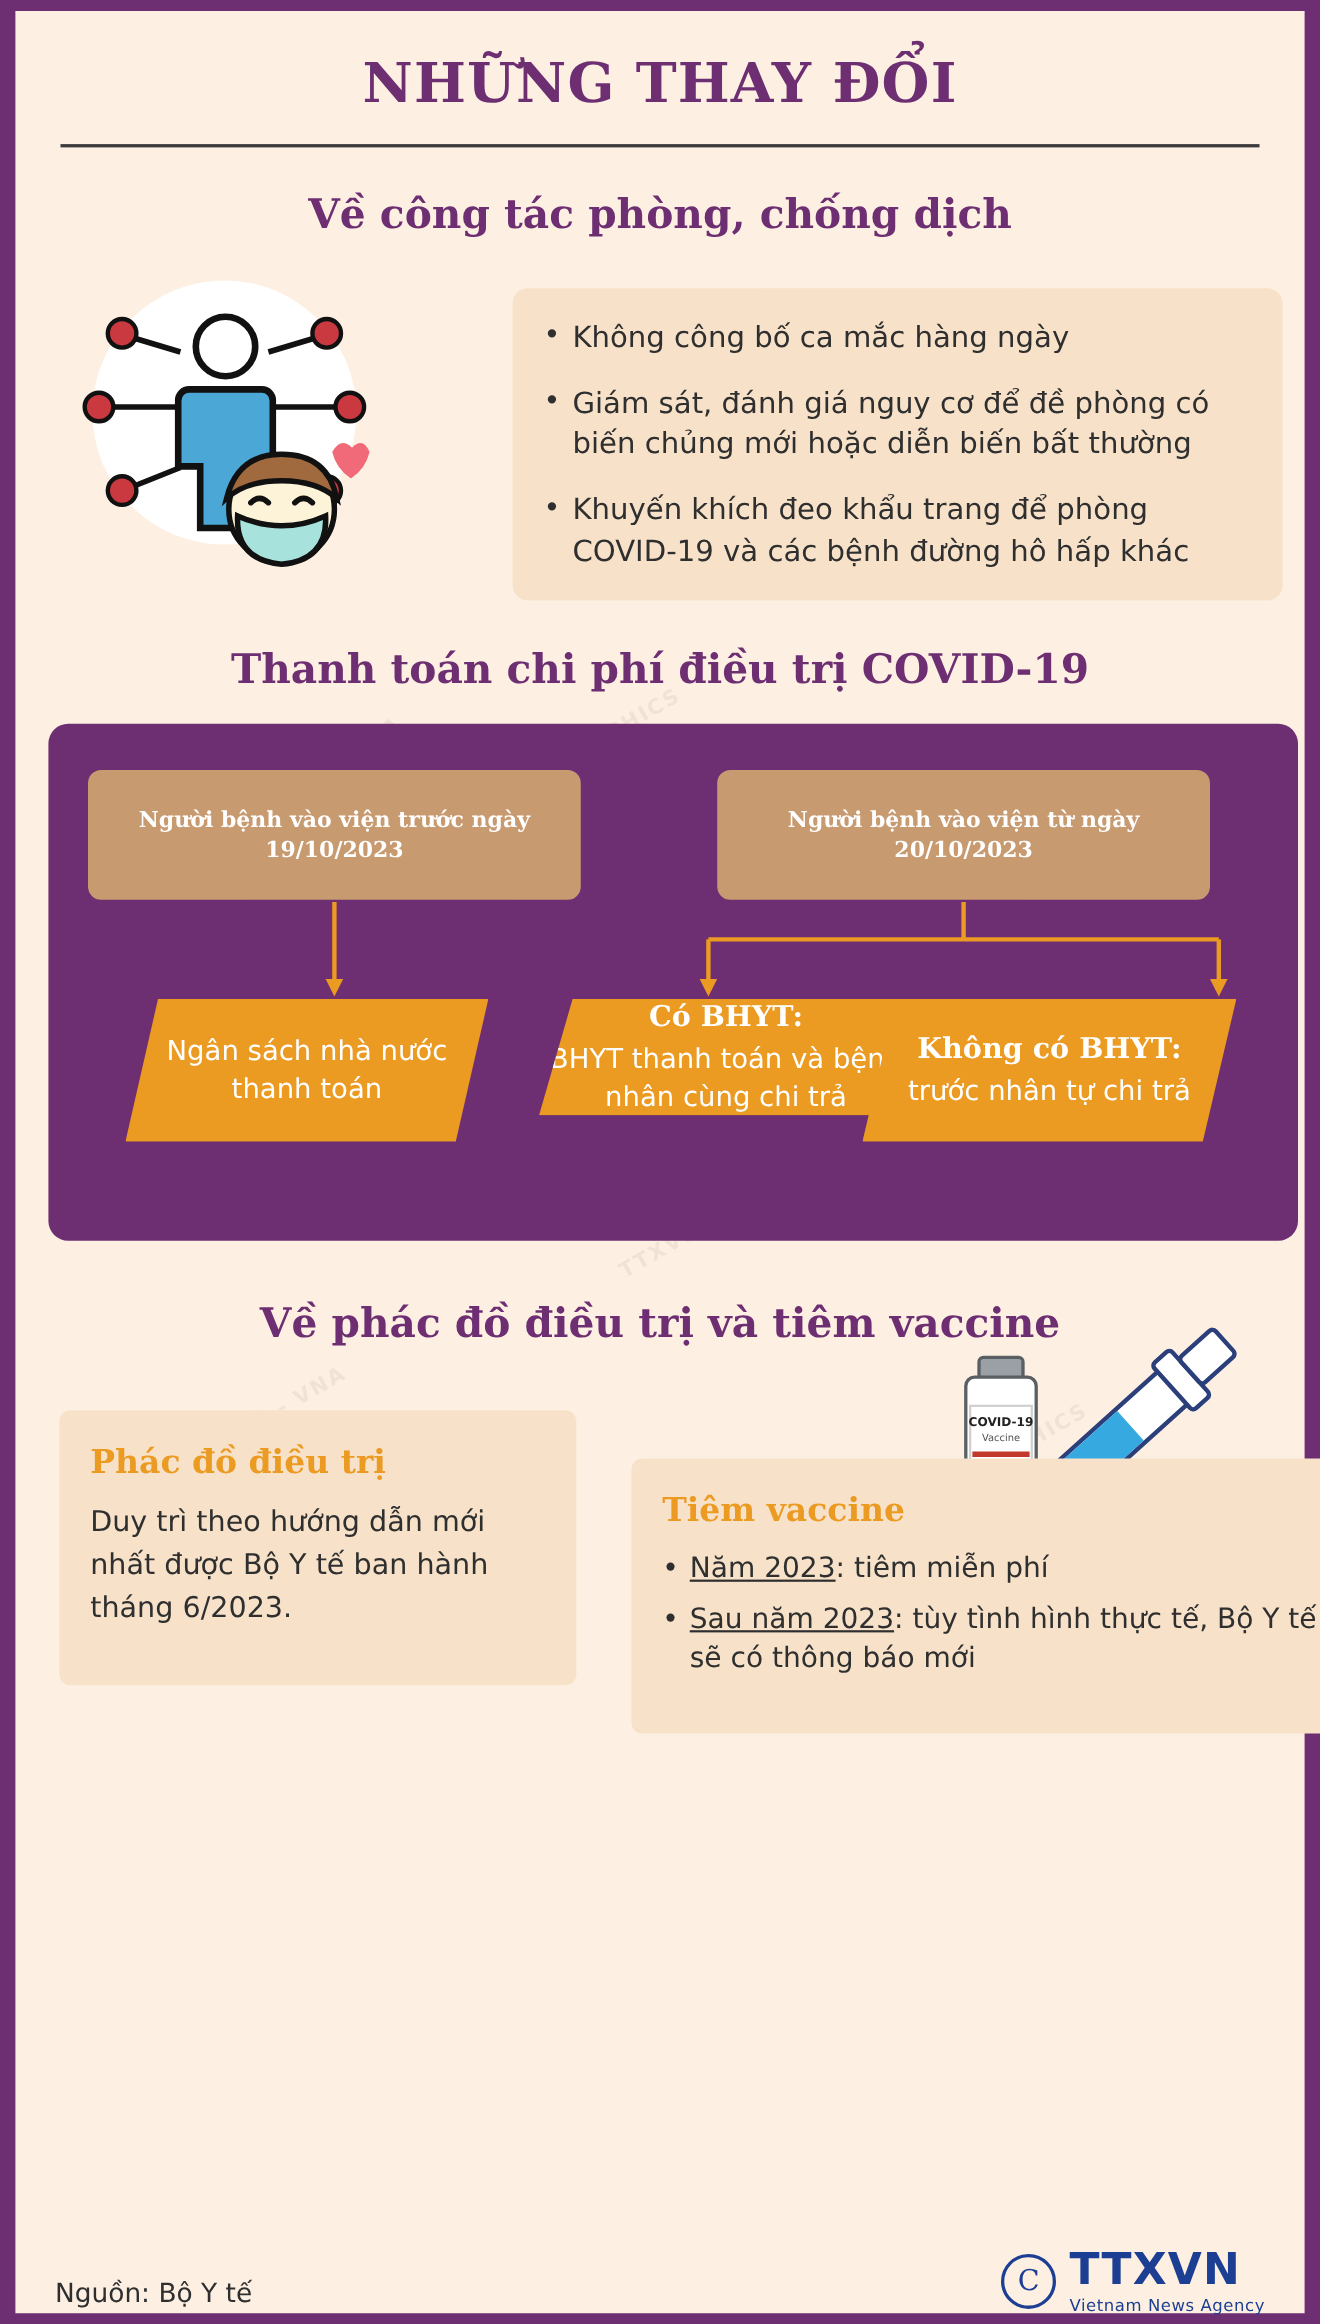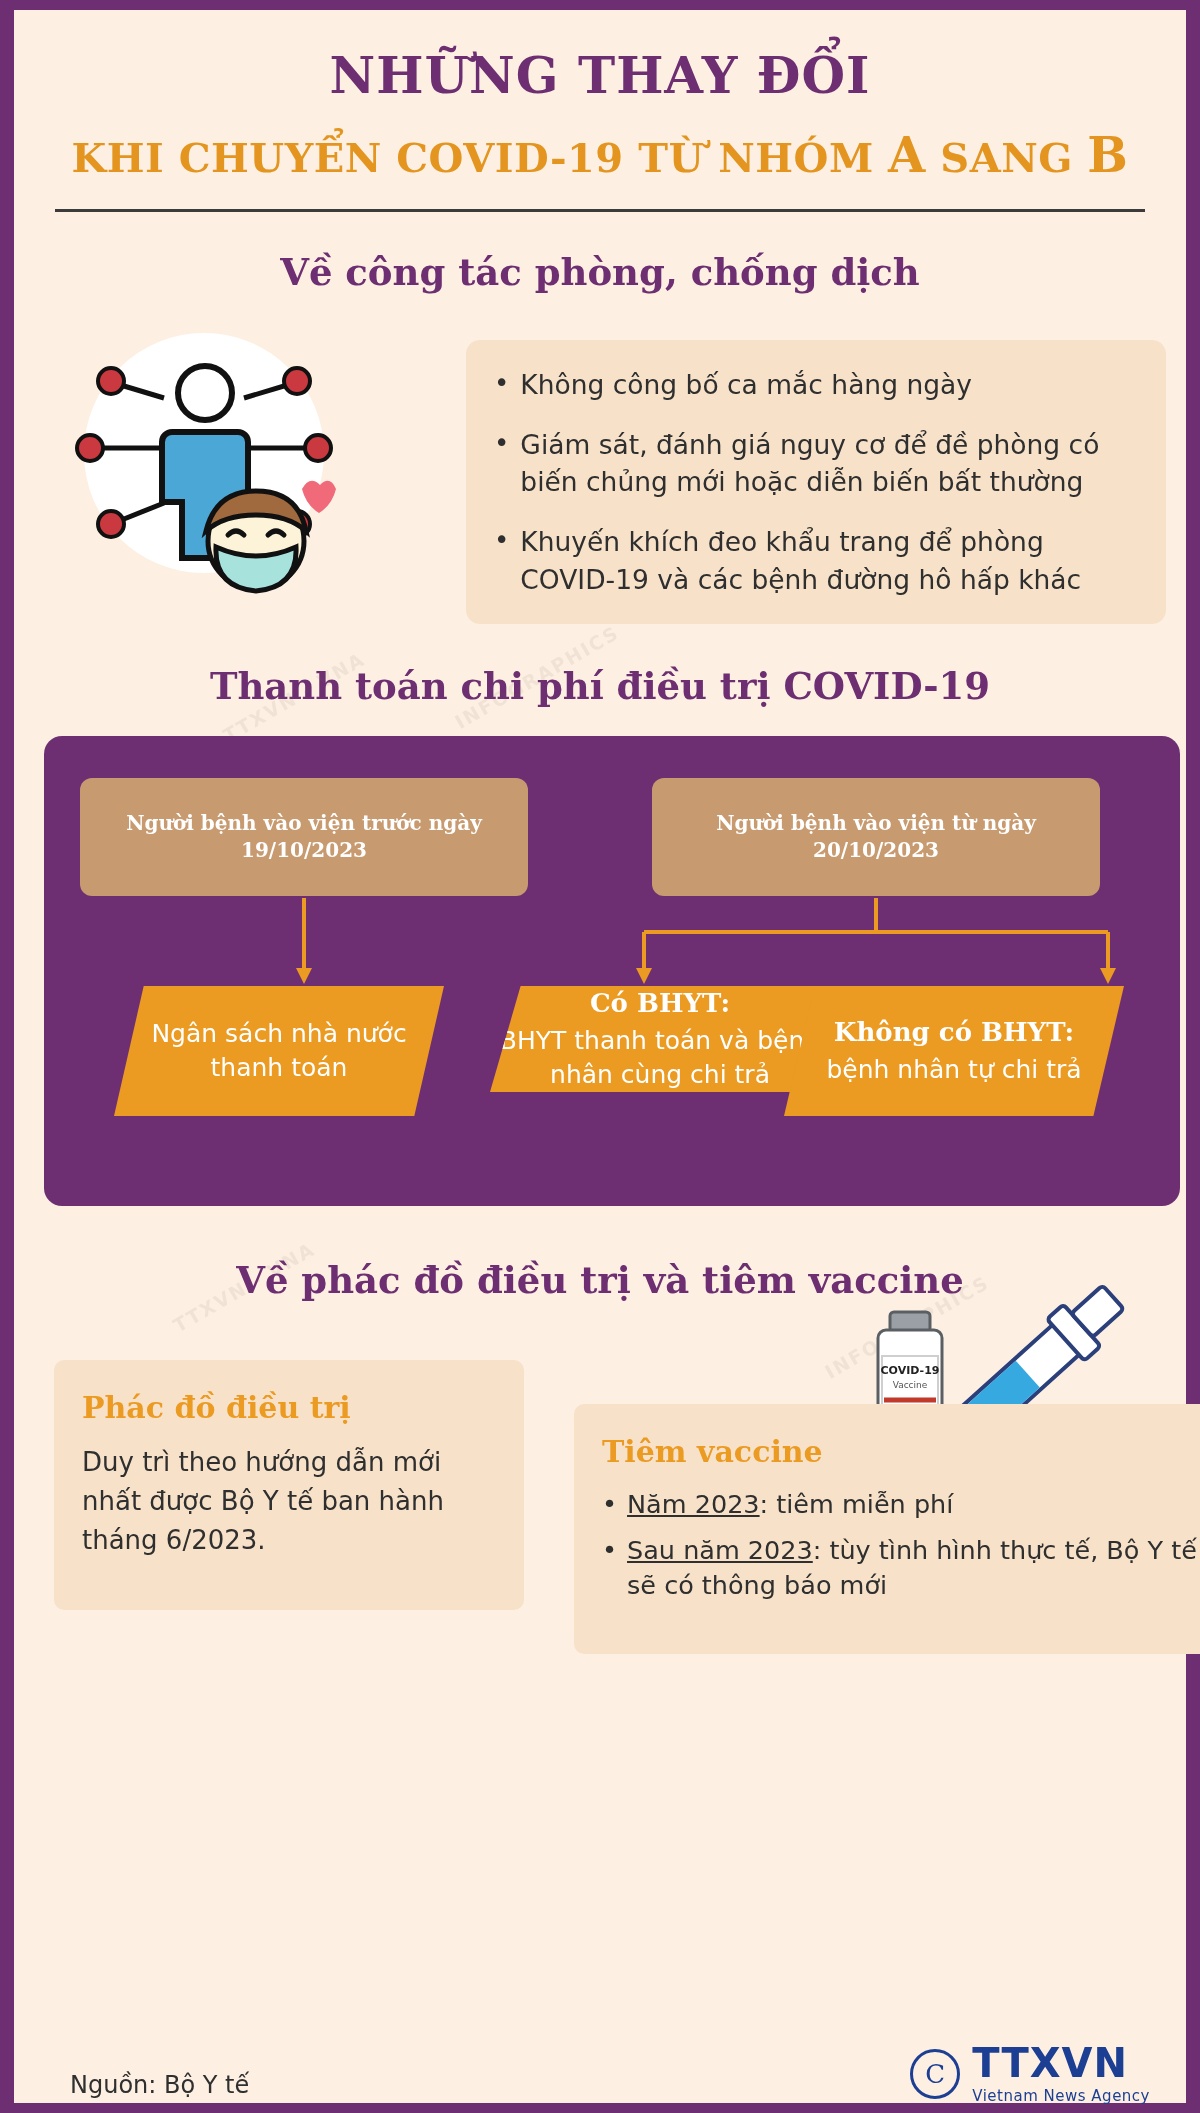--- a/index.html
+++ b/index.html
@@ -215,21 +215,21 @@
     line-height: 1.4;
     margin-bottom: 10px;
   }
   .vacc-item .dot { margin-right: 10px; }
   .ul { text-decoration: underline; }
   .syringe { position: absolute; right: 0px; top: -60px; width: 330px; height: 230px; }
 
   
   .footer {
     position: absolute;
-    left: 44px;
+    left: 24px;
     right: 30px;
     bottom: 34px;
     height: 96px;
   }
   .source {
     position: absolute;
     left: 12px;
     bottom: 6px;
     font-size: 24px;
     color: #2f2f2f;
@@ -282,23 +282,20 @@
 <div class="page">
   <div class="inner">
 
     <div class="wm" style="left:200px; top:640px;">TTXVN - VNA</div>
     <div class="wm" style="left:430px; top:620px;">INFOGRAPHICS</div>
     <div class="wm" style="left:540px; top:1060px;">TTXVN - VNA</div>
     <div class="wm" style="left:800px; top:1270px;">INFOGRAPHICS</div>
     <div class="wm" style="left:150px; top:1230px;">TTXVN - VNA</div>
 
     <div class="title-main">NHỮNG THAY ĐỔI</div>
-    <div class="title-sub">
-      <span>KHI CHUYỂN COVID-19 TỪ NHÓM </span><span class="big">A</span><span> SANG </span><span class="big">B</span>
-    </div>
     <div class="rule"></div>
 
     <div class="sec1">
       <div class="section-heading">Về công tác phòng, chống dịch</div>
       <div class="sec1-body">
         <div class="illus">
           <svg viewBox="0 0 390 330" width="390" height="330" xmlns="http://www.w3.org/2000/svg">
 
             <circle cx="160" cy="125" r="120" fill="#ffffff"></circle>
 
@@ -370,21 +367,21 @@
 
         <div class="para p1">
           <span>Ngân sách nhà nước thanh toán</span>
         </div>
         <div class="para p2">
           <span class="head">Có BHYT:</span>
           <span>BHYT thanh toán và bệnh nhân cùng chi trả</span>
         </div>
         <div class="para p3">
           <span class="head">Không có BHYT:</span>
-          <span>bệnh nhân tự chi trả</span>
+          <span>trước nhân tự chi trả</span>
         </div>
       </div>
     </div>
 
     <div class="sec3">
       <div class="section-heading">Về phác đồ điều trị và tiêm vaccine</div>
       <div class="sec3-body">
         <div class="syringe">
           <svg viewBox="0 0 330 230" width="330" height="230" xmlns="http://www.w3.org/2000/svg">
 

